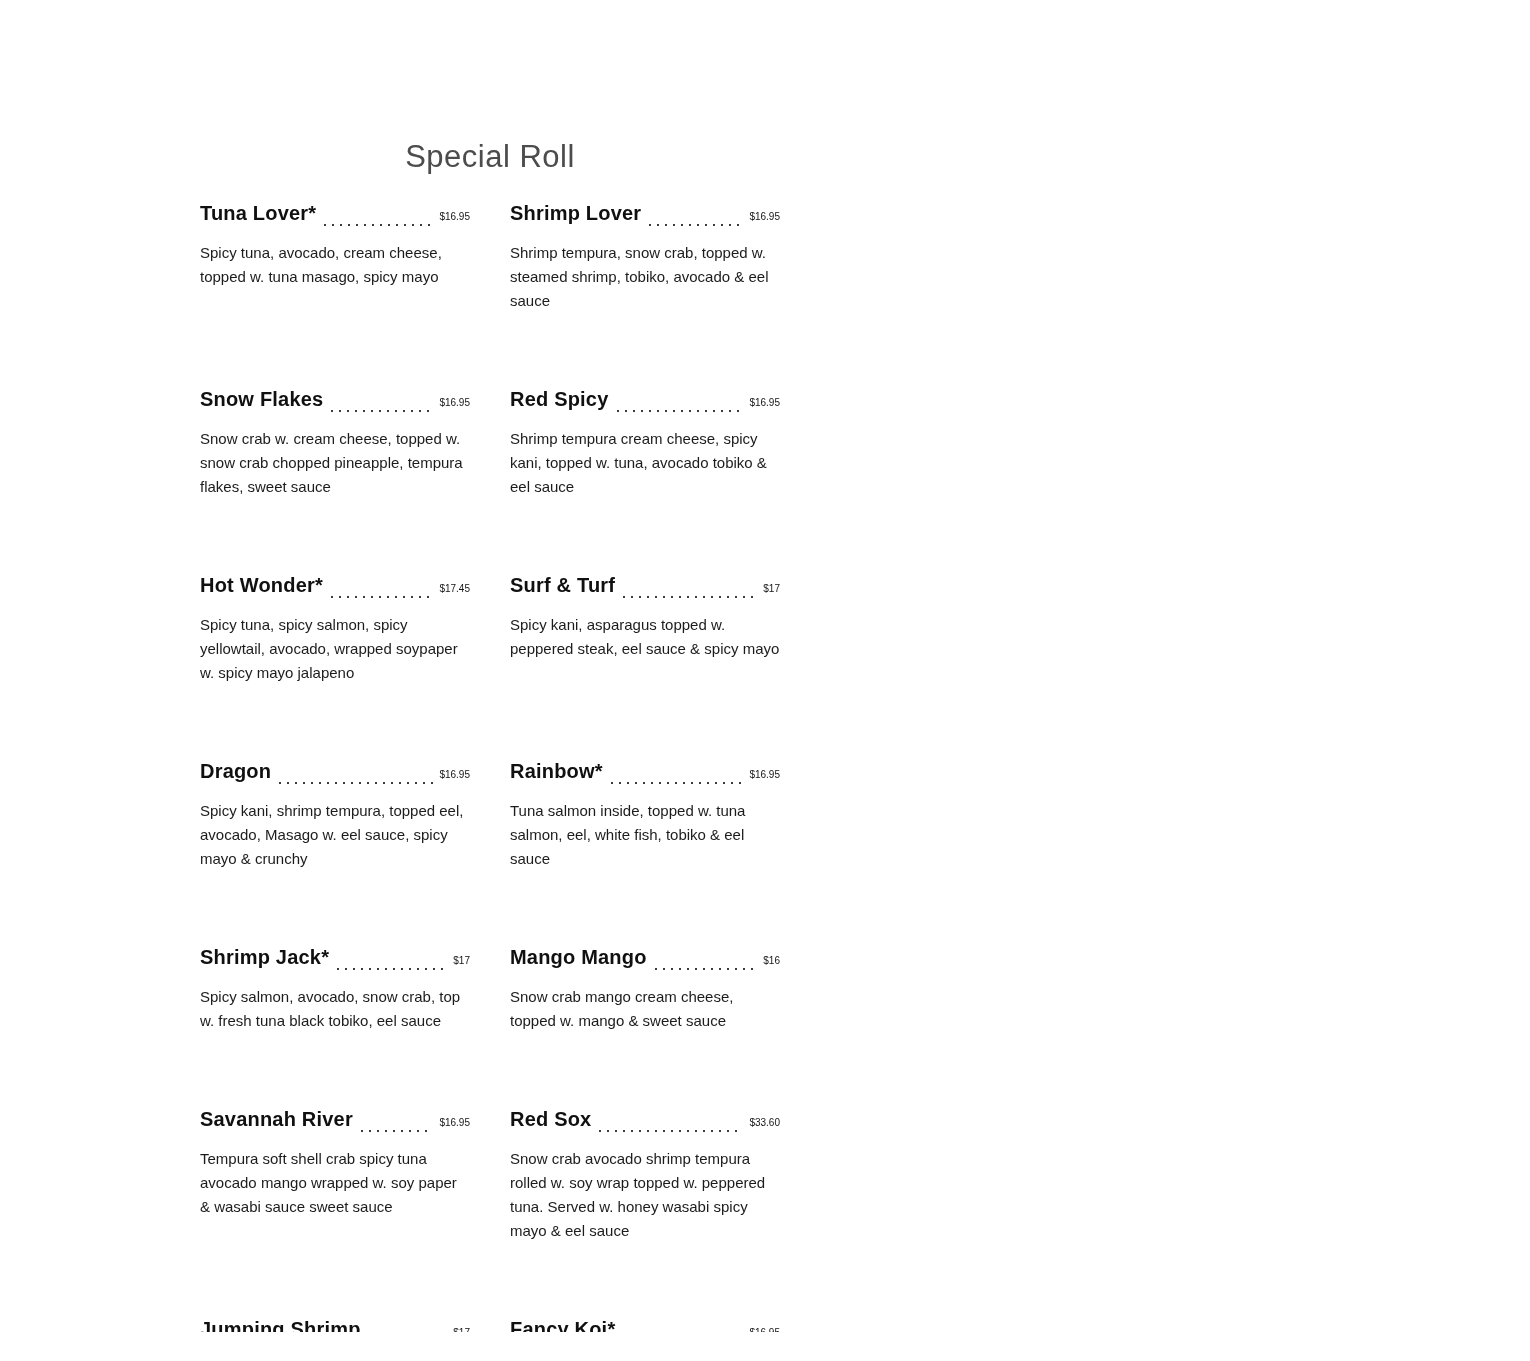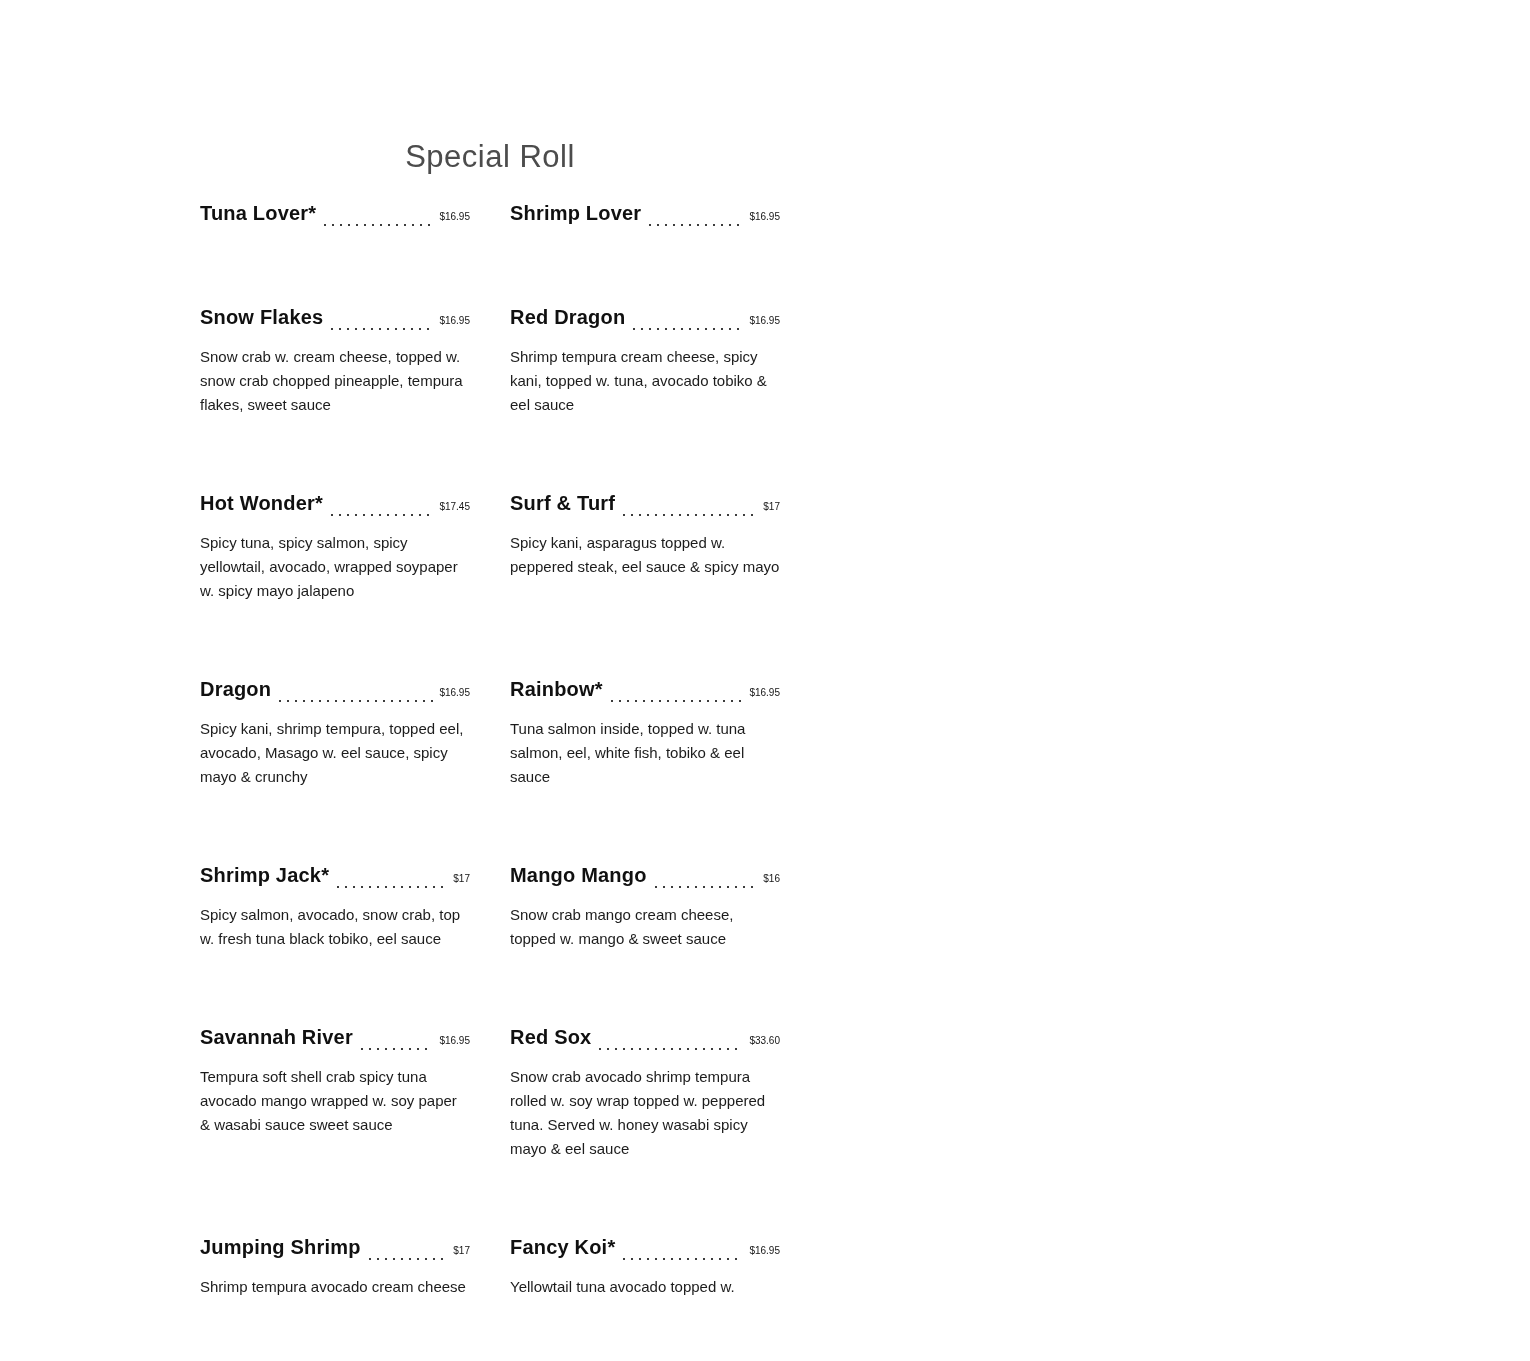--- a/index.html
+++ b/index.html
@@ -91,42 +91,44 @@
     <div class="page-title">Special Roll</div>
 
     <div class="menu-grid">
 
       <div class="item">
         <div class="item-header">
           <span class="item-name">Tuna Lover*</span>
           <span class="leader"></span>
           <span class="item-price">$16.95</span>
         </div>
+        <div class="item-desc">Spicy tuna, avocado, cream cheese, topped w. tuna masago, spicy mayo</div>
       </div>
 
       <div class="item">
         <div class="item-header">
           <span class="item-name">Shrimp Lover</span>
           <span class="leader"></span>
           <span class="item-price">$16.95</span>
         </div>
+        <div class="item-desc">Shrimp tempura, snow crab, topped w. steamed shrimp, tobiko, avocado &amp; eel sauce</div>
       </div>
 
       <div class="item">
         <div class="item-header">
           <span class="item-name">Snow Flakes</span>
           <span class="leader"></span>
           <span class="item-price">$16.95</span>
         </div>
         <div class="item-desc">Snow crab w. cream cheese, topped w. snow crab chopped pineapple, tempura flakes, sweet sauce</div>
       </div>
 
       <div class="item">
         <div class="item-header">
-          <span class="item-name">Red Dragon</span>
+          <span class="item-name">Red Spicy</span>
           <span class="leader"></span>
           <span class="item-price">$16.95</span>
         </div>
         <div class="item-desc">Shrimp tempura cream cheese, spicy kani, topped w. tuna, avocado tobiko &amp; eel sauce</div>
       </div>
 
       <div class="item">
         <div class="item-header">
           <span class="item-name">Hot Wonder*</span>
           <span class="leader"></span>

